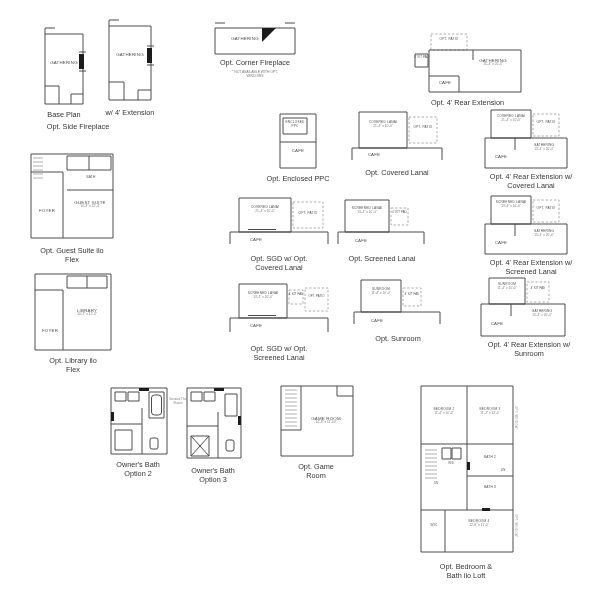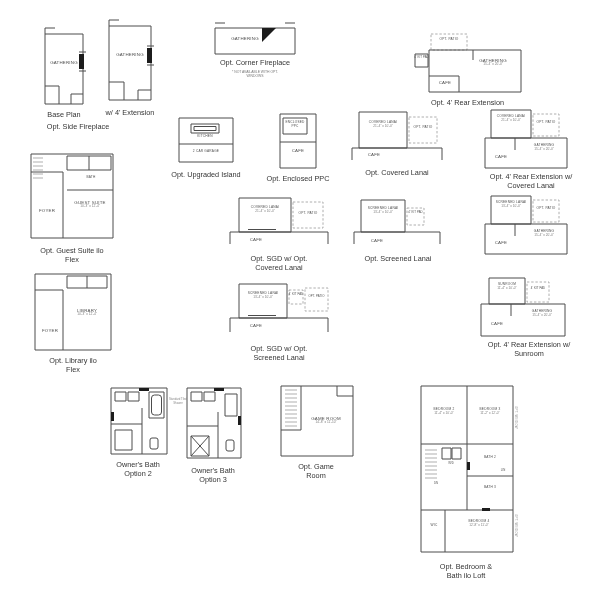--- a/index.html
+++ b/index.html
@@ -85,34 +85,20 @@
     <div class="lbl" style="left:58px;top:28px;width:50px">
       <div>GATHERING</div>
       <div class="dim">15'-4" x 20'-0"</div>
     </div>
     <div class="lbl" style="left:22px;top:50px;width:26px">
         <div>CAFE</div>
       </div>
     <div class="cap" style="left:0;top:68px;width:115px">Opt. 4' Rear Extension</div>
   </div>
 
-  <div class="plan" style="left:174px;top:114px;width:64px;height:66px">
-    <svg width="64" height="52" viewBox="0 0 64 52">
-      <path class="s" d="M5,4 H59 V48 H5 Z"></path>
-      <path class="s" d="M17,10 H45 V19 H17 Z M20,12.5 H42 V16.5 H20 Z"></path>
-      <path class="s" d="M5,30 H59"></path>
-    </svg>
-    <div class="lbl tiny" style="left:16px;top:21px;width:30px">
-        <div>KITCHEN</div>
-      </div>
-    <div class="lbl tiny" style="left:8px;top:36px;width:48px">
-        <div>2 CAR GARAGE</div>
-      </div>
-    <div class="cap" style="left:-4px;top:56px;width:72px">Opt. Upgraded Island</div>
-  </div>
 
   <div class="plan" style="left:270px;top:112px;width:56px;height:72px">
     <svg width="56" height="58" viewBox="0 0 56 58">
       <path class="s" d="M10,2 H46 V56 H10 Z"></path>
       <path class="s" d="M13,6 H37 V22 H13 Z"></path>
       <path class="s" d="M10,30 H46"></path>
     </svg>
     <div class="lbl tiny" style="left:14px;top:9px;width:22px">
         <div>ENCLOSED PPC</div>
       </div>
@@ -196,21 +182,21 @@
     </div>
     <div class="lbl tiny" style="left:67px;top:18px;width:30px">
         <div>OPT. PATIO</div>
       </div>
     <div class="lbl" style="left:16px;top:43px;width:28px">
         <div>CAFE</div>
       </div>
     <div class="cap" style="left:11px;top:60px;width:84px">Opt. SGD w/ Opt. Covered Lanai</div>
   </div>
 
-  <div class="plan" style="left:352px;top:196px;width:92px;height:70px">
+  <div class="plan" style="left:336px;top:196px;width:92px;height:70px">
     <svg width="92" height="56" viewBox="0 0 92 56">
       <path class="s" d="M9,4 H53 V36 H9 Z"></path>
       <rect class="d" x="55" y="12" width="17" height="17"></rect>
       <path class="s" d="M2,36 H88 M2,36 V48 M88,36 V48"></path>
     </svg>
     <div class="lbl tiny" style="left:9px;top:11px;width:44px">
       <div>SCREENED LANAI</div>
       <div class="dim">13'-4" x 10'-0"</div>
     </div>
     <div class="lbl tiny2" style="left:53px;top:15px;width:21px">
@@ -236,20 +222,21 @@
     <div class="lbl tiny" style="left:51px;top:15px;width:26px">
         <div>OPT. PATIO</div>
       </div>
     <div class="lbl tiny" style="left:40px;top:38px;width:44px">
       <div>GATHERING</div>
       <div class="dim">15'-4" x 20'-0"</div>
     </div>
     <div class="lbl" style="left:6px;top:48px;width:26px">
         <div>CAFE</div>
       </div>
+    <div class="cap" style="left:0;top:66px;width:98px">Opt. 4' Rear Extension w/ Screened Lanai</div>
   </div>
 
   <div class="plan" style="left:30px;top:270px;width:86px;height:106px">
     <svg width="86" height="84" viewBox="0 0 86 84">
       <path class="s" d="M5,4 H81 V80 H5 Z"></path>
       <path class="s" d="M33,20 V80 M5,20 H33 M37,6 H77 V18 H37 Z M57,6 V18"></path>
     </svg>
     <div class="lbl" style="left:35px;top:38px;width:44px">
       <div>LIBRARY</div>
       <div class="dim">10'-3" x 12'-4"</div>
@@ -277,20 +264,38 @@
       </div>
     <div class="lbl tiny2" style="left:79px;top:15px;width:23px">
         <div>OPT. PATIO</div>
       </div>
     <div class="lbl" style="left:16px;top:43px;width:28px">
         <div>CAFE</div>
       </div>
     <div class="cap" style="left:8px;top:64px;width:90px">Opt. SGD w/ Opt. Screened Lanai</div>
   </div>
 
+  <div class="plan" style="left:352px;top:276px;width:92px;height:68px">
+    <svg width="92" height="56" viewBox="0 0 92 56">
+      <path class="s" d="M9,4 H49 V36 H9 Z"></path>
+      <rect class="d" x="51" y="12" width="18" height="18"></rect>
+      <path class="s" d="M2,36 H88 M2,36 V48 M88,36 V48"></path>
+    </svg>
+    <div class="lbl tiny" style="left:9px;top:12px;width:40px">
+      <div>SUNROOM</div>
+      <div class="dim">11'-4" x 10'-0"</div>
+    </div>
+    <div class="lbl tiny2" style="left:50px;top:17px;width:20px">
+        <div>4' KIT PAD</div>
+      </div>
+    <div class="lbl" style="left:11px;top:42px;width:28px">
+        <div>CAFE</div>
+      </div>
+    <div class="cap" style="left:0;top:58px;width:92px">Opt. Sunroom</div>
+  </div>
 
   <div class="plan" style="left:478px;top:274px;width:102px;height:92px">
     <svg width="102" height="64" viewBox="0 0 102 64">
       <path class="s" d="M11,4 H47 V30 H11 Z"></path>
       <rect class="d" x="49" y="8" width="22" height="20"></rect>
       <path class="s" d="M3,30 H87 V62 H3 Z M33,30 V42"></path>
     </svg>
     <div class="lbl tiny" style="left:11px;top:9px;width:36px">
       <div>SUNROOM</div>
       <div class="dim">11'-4" x 10'-0"</div>

